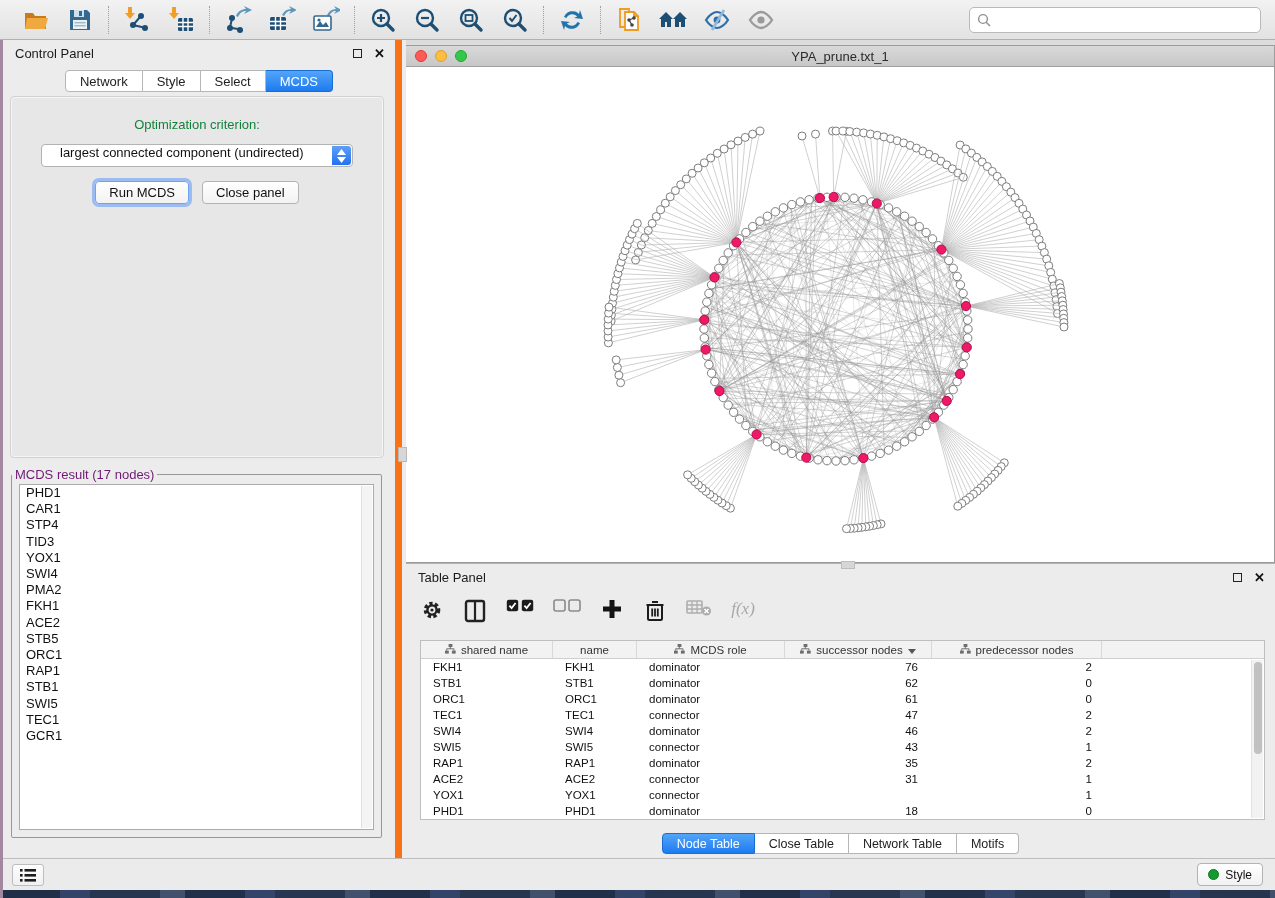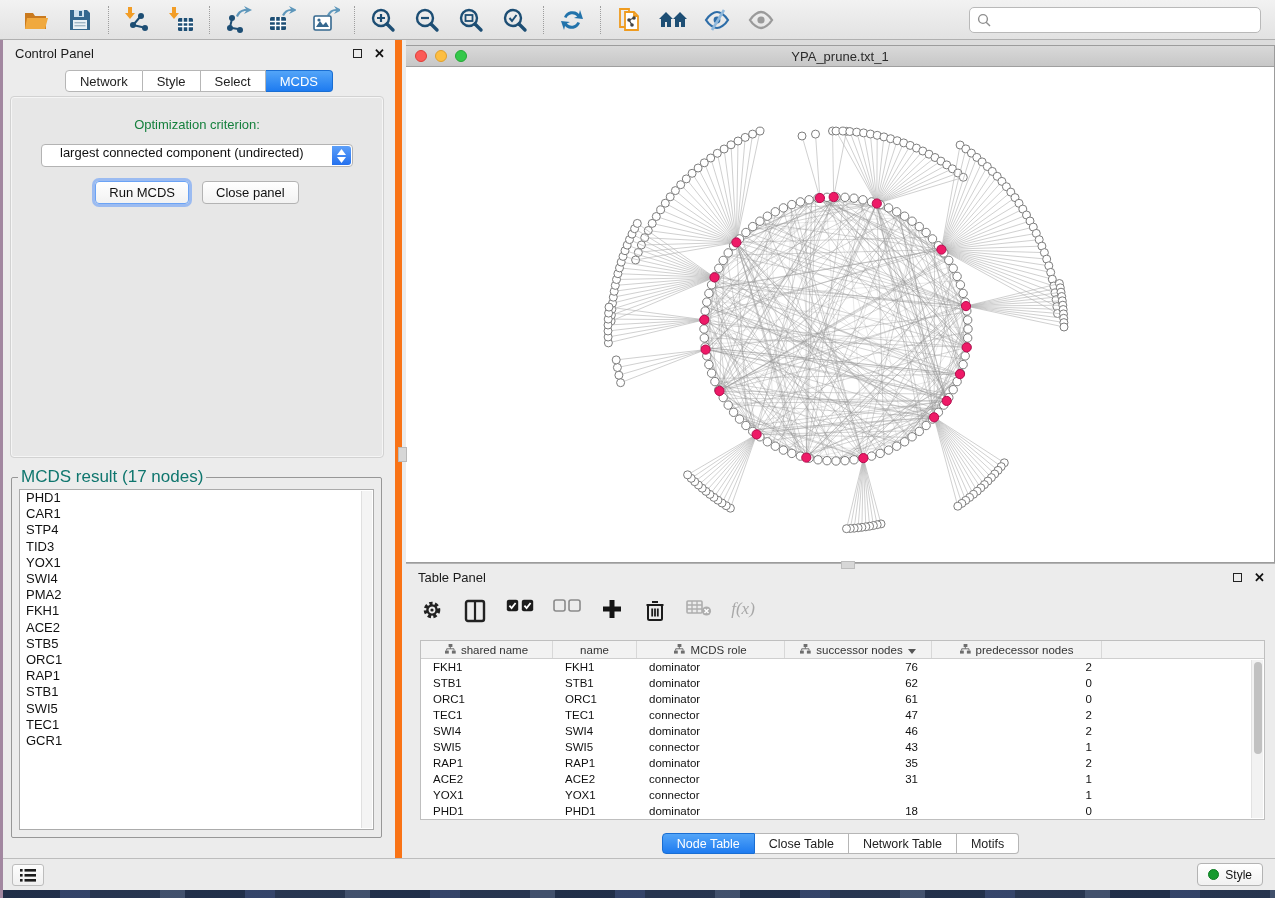--- a/index.html
+++ b/index.html
@@ -47,21 +47,21 @@
   .select-stepper { position:absolute; right:1px; top:1px; bottom:1px; width:19px; border-radius:0 3px 3px 0;
     background:linear-gradient(#5da0f9,#2470ee); display:flex; flex-direction:column; align-items:center; justify-content:center; gap:2px;}
   .select-stepper svg{display:block;}
   #mcds-buttons { display:flex; justify-content:center; gap:13px; margin-top:14px; }
   .mac-btn { height:23px; padding:0 13px; background:linear-gradient(#ffffff,#f2f2f2);
     border:1px solid #b3b3b3; border-radius:4px; font-size:13px; color:#111;
     font-family:"Liberation Sans",sans-serif; cursor:default;}
   .mac-btn.focused { border-color:#6ba3f5; box-shadow:0 0 0 3px rgba(92,151,250,.55); }
   #mcds-result { position:absolute; left:8px; right:13px; top:427px; bottom:20px;
     border:1px solid #979797; border-radius:2px; }
-  #mcds-result legend { font-size:17px; color:#0f766e; padding:0 3px; margin-left:6px;}
+  #mcds-result legend { font-size:13px; color:#701a75; padding:0 3px; }
   #mcds-list { position:absolute; left:7px; right:7px; top:2px; bottom:7px; background:#fff;
     border:1px solid #ababab; overflow:hidden; }
   #mcds-list .track { position:absolute; top:1px; bottom:1px; right:1px; width:11px; background:#f4f4f4; border-left:1px solid #e0e0e0;}
   .mcds-item { font-size:13px; line-height:16.2px; padding-left:6px; color:#111; cursor:default;}
 
   
   #right-col { position:absolute; left:406px; top:40px; right:0; bottom:32px; background:#dcdcdc; }
   #network-window { position:absolute; left:0; top:5px; right:0; height:518px; background:#7dd3fc; border:1px solid #9c9c9c; border-left:none;}
   #net-titlebar { height:21px; background:linear-gradient(#d9d9d9,#c7c7c7); border-bottom:1px solid #9f9f9f;
     display:flex; align-items:center; position:relative;}

